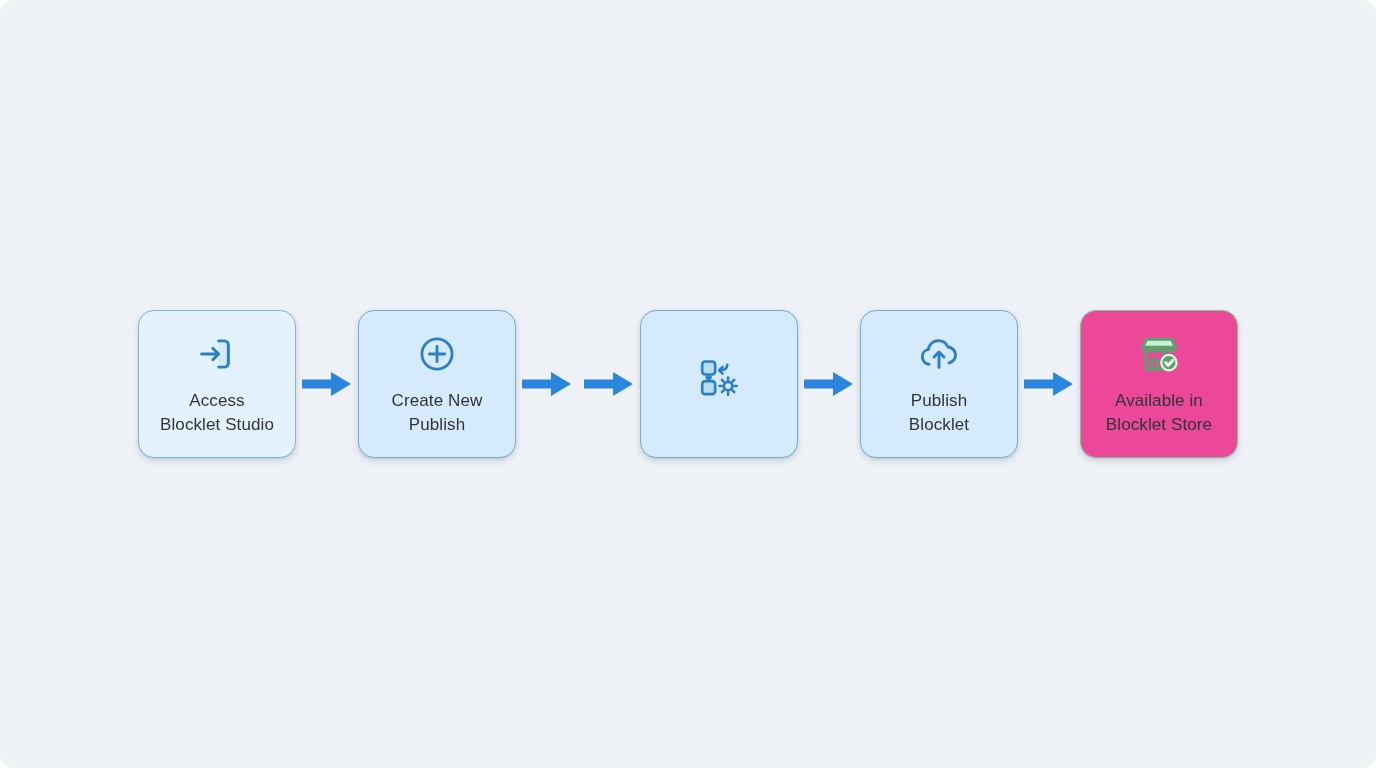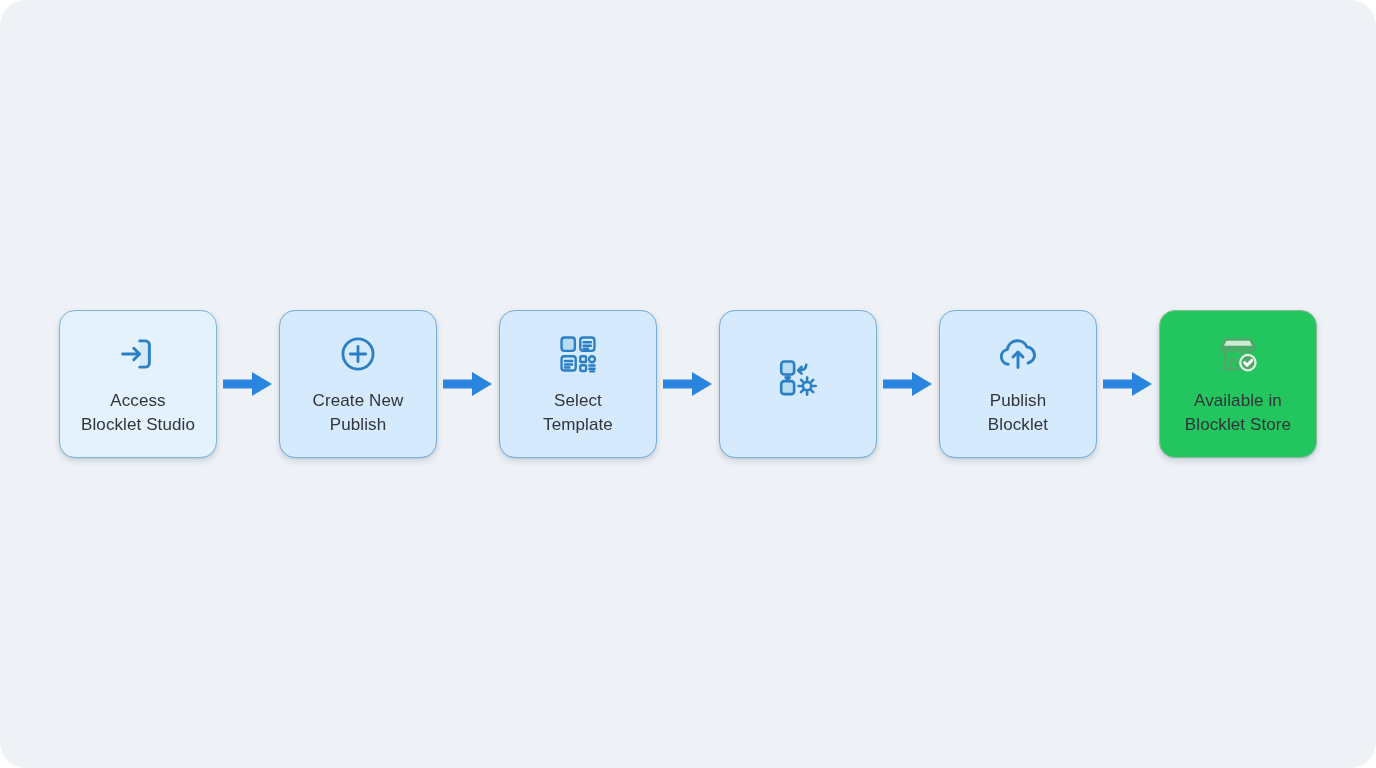--- a/index.html
+++ b/index.html
@@ -11,21 +11,21 @@
     width: 1376px;
     height: 768px;
     overflow: hidden;
     font-family: "Liberation Sans", sans-serif;
   }
   #page {
     position: relative;
     width: 1376px;
     height: 768px;
     background: #eef1f5;
-    border-radius: 26px;
+    border-radius: 14px;
     overflow: hidden;
   }
   #flow {
     position: absolute;
     left: 0;
     top: 0;
     width: 1376px;
     height: 768px;
     display: flex;
     align-items: center;
@@ -49,21 +49,21 @@
   }
   .step-card.blue-1 {
     background: #e3f2fd;
     border: 1.4px solid #7fb4d8;
   }
   .step-card.blue-2 {
     background: #d6eafd;
     border: 1.4px solid #76aed6;
   }
   .step-card.green {
-    background: #22c55e;
+    background: #ec4899;
     border: 1.4px solid #86bd92;
   }
   .card-icon {
     width: 46px;
     height: 46px;
     margin-bottom: 12px;
     display: flex;
     align-items: center;
     justify-content: center;
   }
@@ -120,37 +120,20 @@
         <div class="card-label">Create New
 Publish</div>
       </div>
 
       <div class="arrow">
         <svg width="50" height="28" viewBox="0 0 50 28">
           <path d="M0 9.5 H29 V2 L49 14 L29 26 V18.5 H0 Z" fill="#2a85de"></path>
         </svg>
       </div>
 
-      <div class="step-card blue-2">
-        <div class="card-icon">
-          <svg width="42" height="42" viewBox="0 0 24 24" fill="none" stroke="#2b7fc4" stroke-width="1.35" stroke-linecap="round" stroke-linejoin="round">
-            <rect x="2.6" y="2.6" width="7.6" height="7.6" rx="1.6" fill="#b9dcf5"></rect>
-            <rect x="13.3" y="2.6" width="8.1" height="7.6" rx="1.6"></rect>
-            <path d="M15.2 5.3h4.2M15.2 7.3h4.2M15.2 9h2.6"></path>
-            <rect x="2.6" y="13.3" width="8.1" height="8.1" rx="1.6"></rect>
-            <path d="M4.5 16h4.2M4.5 18h4.2M4.5 19.7h2.6"></path>
-            <rect x="13.3" y="13.3" width="3.3" height="3.3" rx="0.8"></rect>
-            <circle cx="20" cy="15" r="1.7"></circle>
-            <rect x="13.3" y="18.4" width="3.3" height="3.3" rx="0.8"></rect>
-            <path d="M18.5 18.6h3M18.5 20.4h3M19 21.9h2.2"></path>
-          </svg>
-        </div>
-        <div class="card-label">Select
-Template</div>
-      </div>
 
       <div class="arrow">
         <svg width="50" height="28" viewBox="0 0 50 28">
           <path d="M0 9.5 H29 V2 L49 14 L29 26 V18.5 H0 Z" fill="#2a85de"></path>
         </svg>
       </div>
 
       <div class="step-card blue-2">
         <div class="card-icon">
           <svg width="42" height="42" viewBox="0 0 24 24" fill="none" stroke="#2b7fc4" stroke-width="1.5" stroke-linecap="round" stroke-linejoin="round">

